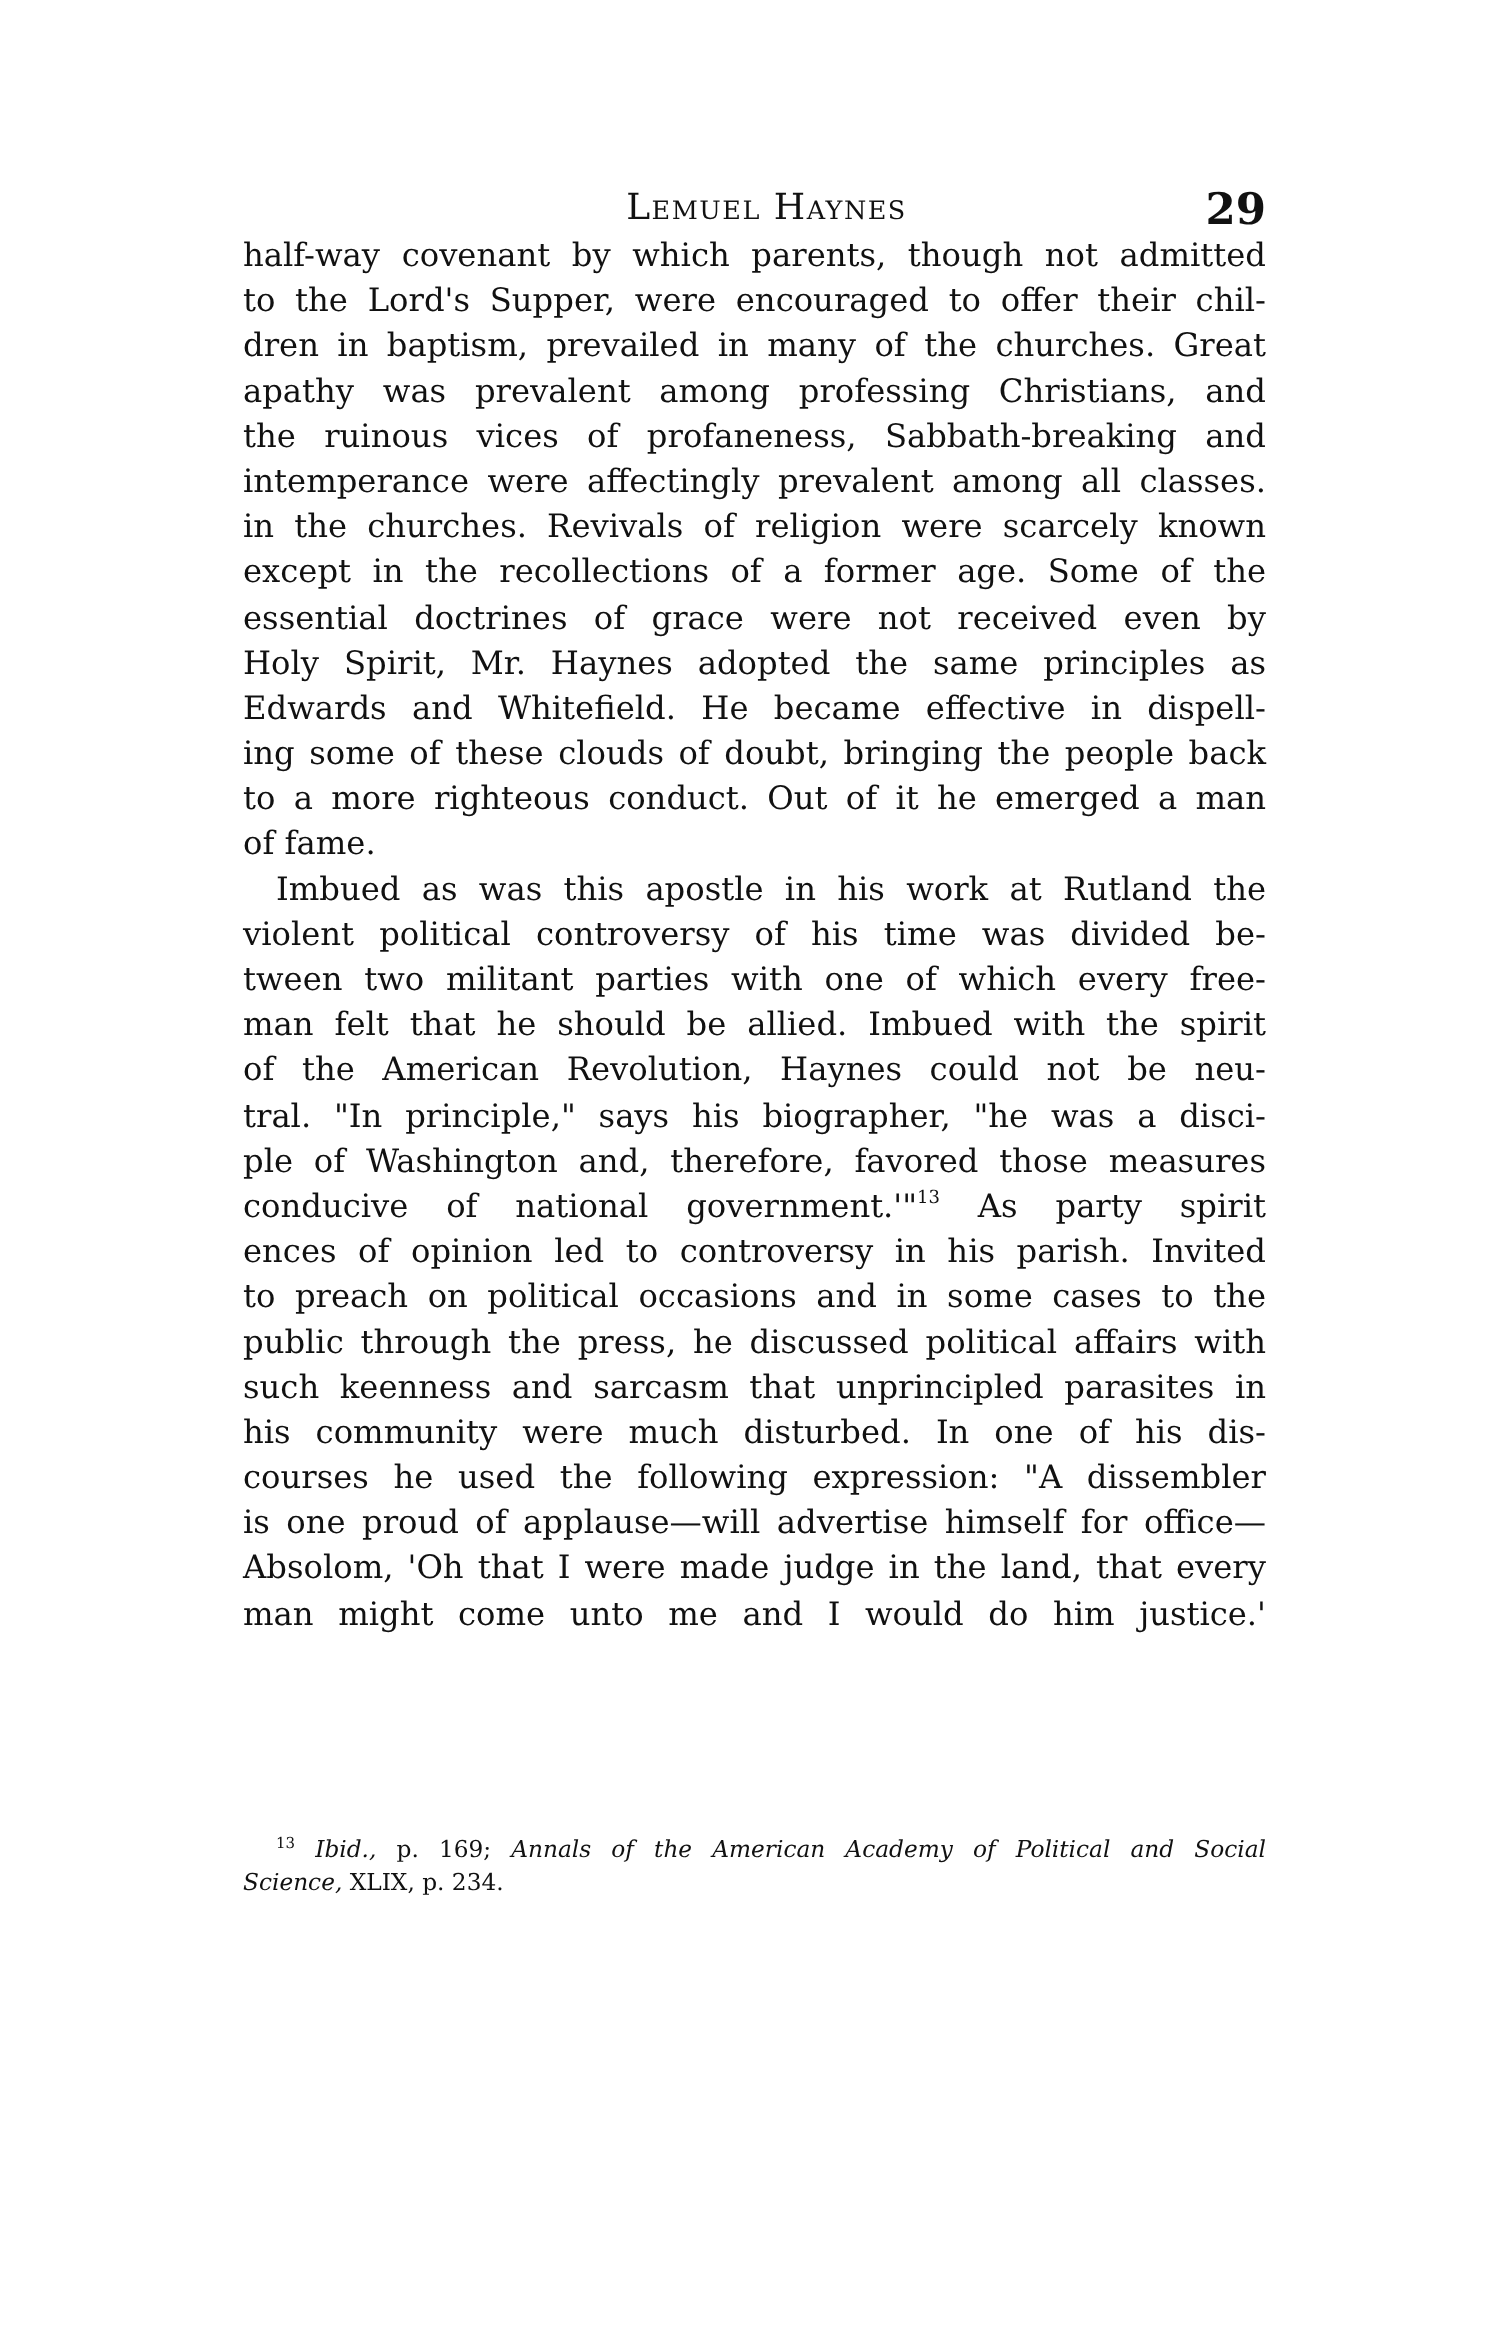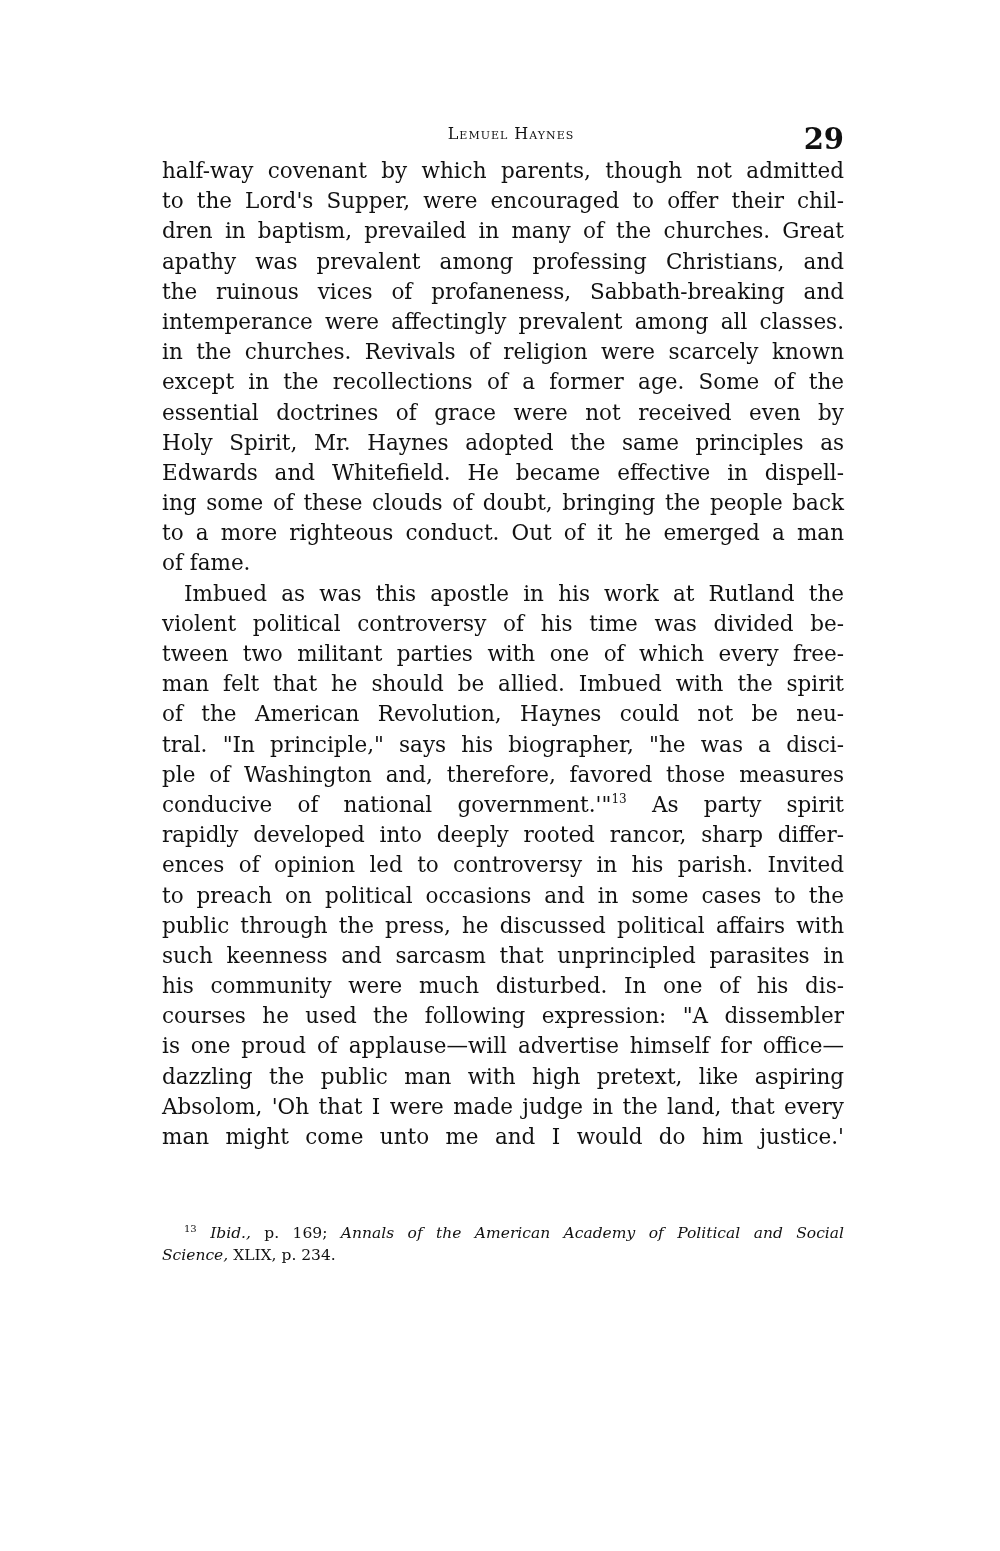--- a/index.html
+++ b/index.html
@@ -1,20 +1,20 @@
 <!DOCTYPE html>
 <html><head>
 <meta charset="utf-8">
 <style>
   html, body { margin: 0; padding: 0; background: #ffffff; }
   body { width: 1000px; height: 1551px; position: relative; overflow: hidden;
          font-family: "DejaVu Serif", "Liberation Serif", serif; color: #111; }
   .running-head { position: absolute; top: 122px; left: 162px; width: 682px; height: 30px; }
   .running-title { position: absolute; left: 16px; right: 0; text-align: center;
-                   font-size: 16px; letter-spacing: 1px; font-variant: small-caps; top: 2px; }
+                   font-size: 24px; letter-spacing: 1px; font-variant: small-caps; top: 2px; }
   .page-number { position: absolute; right: 0; top: 0; font-size: 29px; font-weight: bold; }
   .body { position: absolute; top: 156px; left: 162px; width: 682px; }
   .line { height: 30.2px; line-height: 30px; font-size: 21.5px; white-space: nowrap;
           text-align: justify; text-align-last: justify; }
   .line.last { text-align-last: left; }
   .line.indent { padding-left: 22px; }
   sup { font-size: 12px; line-height: 0; vertical-align: 9px; }
   .notes { position: absolute; top: 1222px; left: 162px; width: 682px; }
   .nline { font-size: 15.5px; line-height: 22px; height: 22px; white-space: nowrap;
            text-align: justify; text-align-last: justify; }
@@ -50,29 +50,27 @@
   </div>
   <div>
     <div class="line indent">Imbued as was this apostle in his work at Rutland the</div>
     <div class="line">violent political controversy of his time was divided be-</div>
     <div class="line">tween two militant parties with one of which every free-</div>
     <div class="line">man felt that he should be allied.  Imbued with the spirit</div>
     <div class="line">of the American Revolution, Haynes could not be neu-</div>
     <div class="line">tral.  "In principle," says his biographer, "he was a disci-</div>
     <div class="line">ple of Washington and, therefore, favored those measures</div>
     <div class="line"><span>conducive of national government.'"</span><sup>13</sup><span>  As party spirit</span></div>
-    <div class="line">rapidly developed into deeply rooted rancor, sharp differ-</div>
     <div class="line">ences of opinion led to controversy in his parish.  Invited</div>
     <div class="line">to preach on political occasions and in some cases to the</div>
     <div class="line">public through the press, he discussed political affairs with</div>
     <div class="line">such keenness and sarcasm that unprincipled parasites in</div>
     <div class="line">his community were much disturbed.  In one of his dis-</div>
     <div class="line">courses he used the following expression: "A dissembler</div>
     <div class="line">is one proud of applause—will advertise himself for office—</div>
-    <div class="line">dazzling the public man with high pretext, like aspiring</div>
     <div class="line">Absolom, 'Oh that I were made judge in the land, that every</div>
     <div class="line">man might come unto me and I would do him justice.'</div>
   </div>
 </div>
 
 <div class="notes">
   <div>
     <div class="nline indent"><sup>13</sup> <i>Ibid.,</i><span> p. 169; </span><i>Annals of the American Academy of Political and Social</i></div>
     <div class="nline last"><i>Science,</i><span> XLIX, p. 234.</span></div>
   </div>

